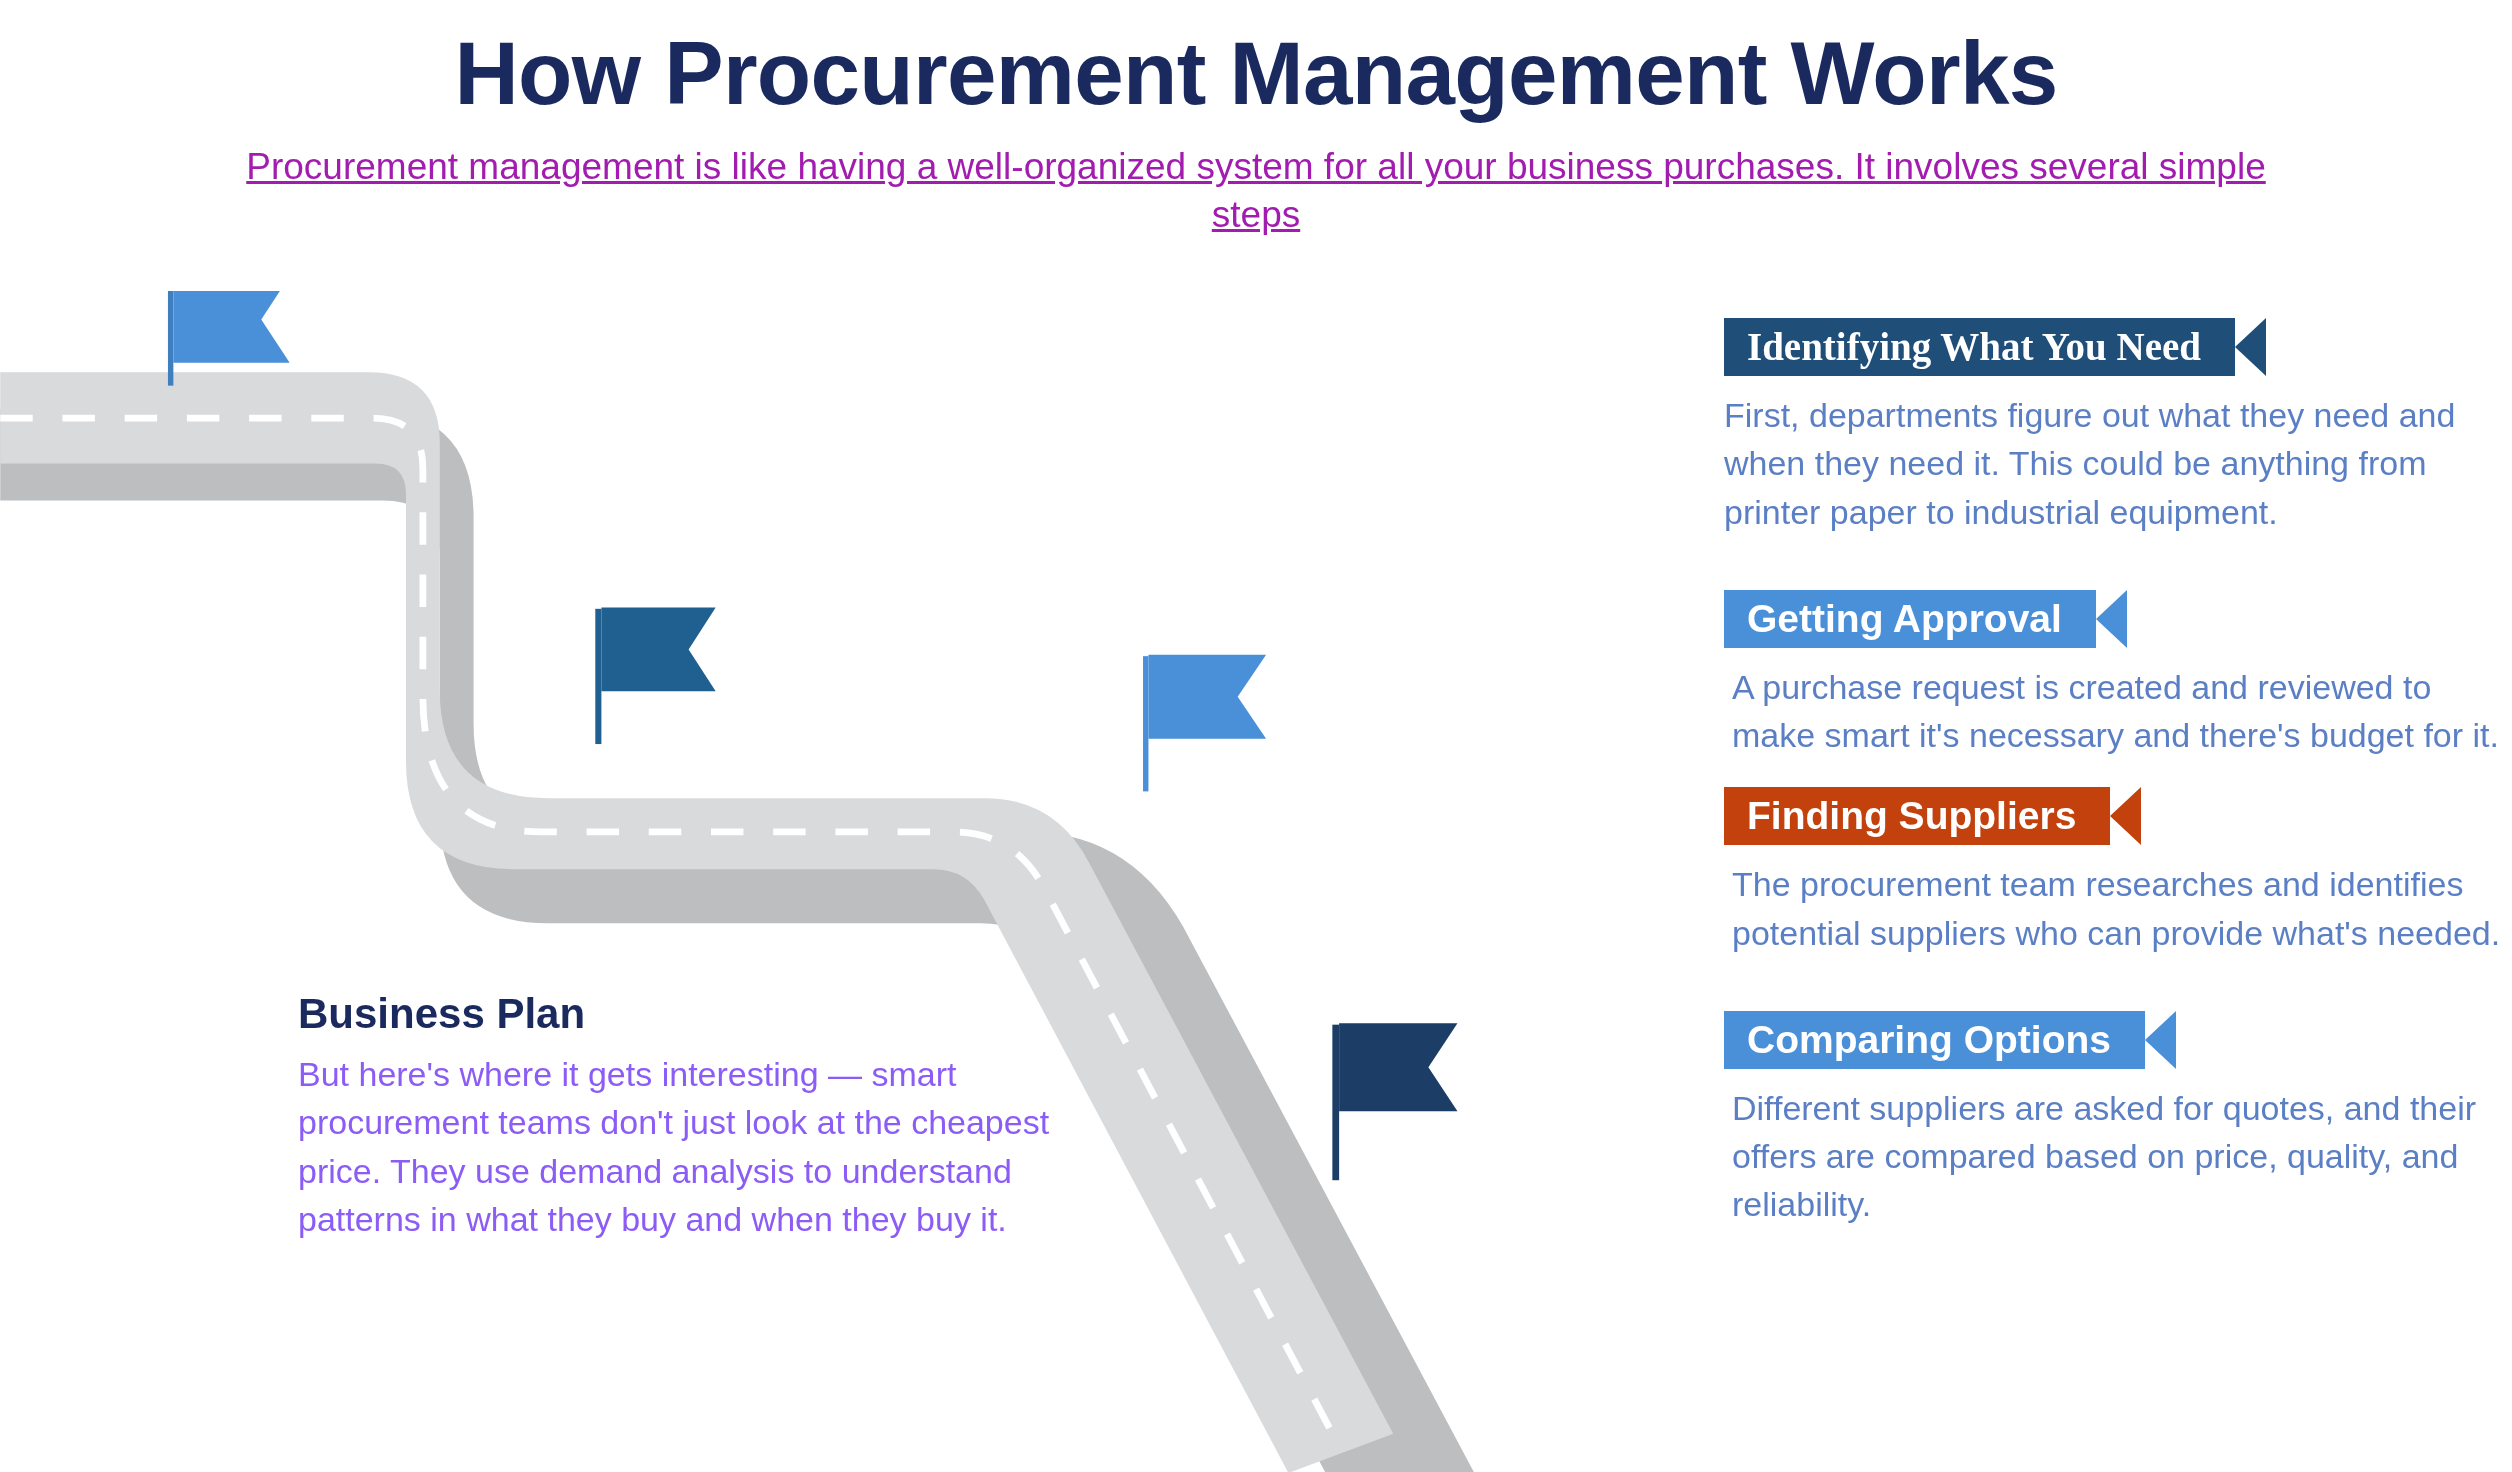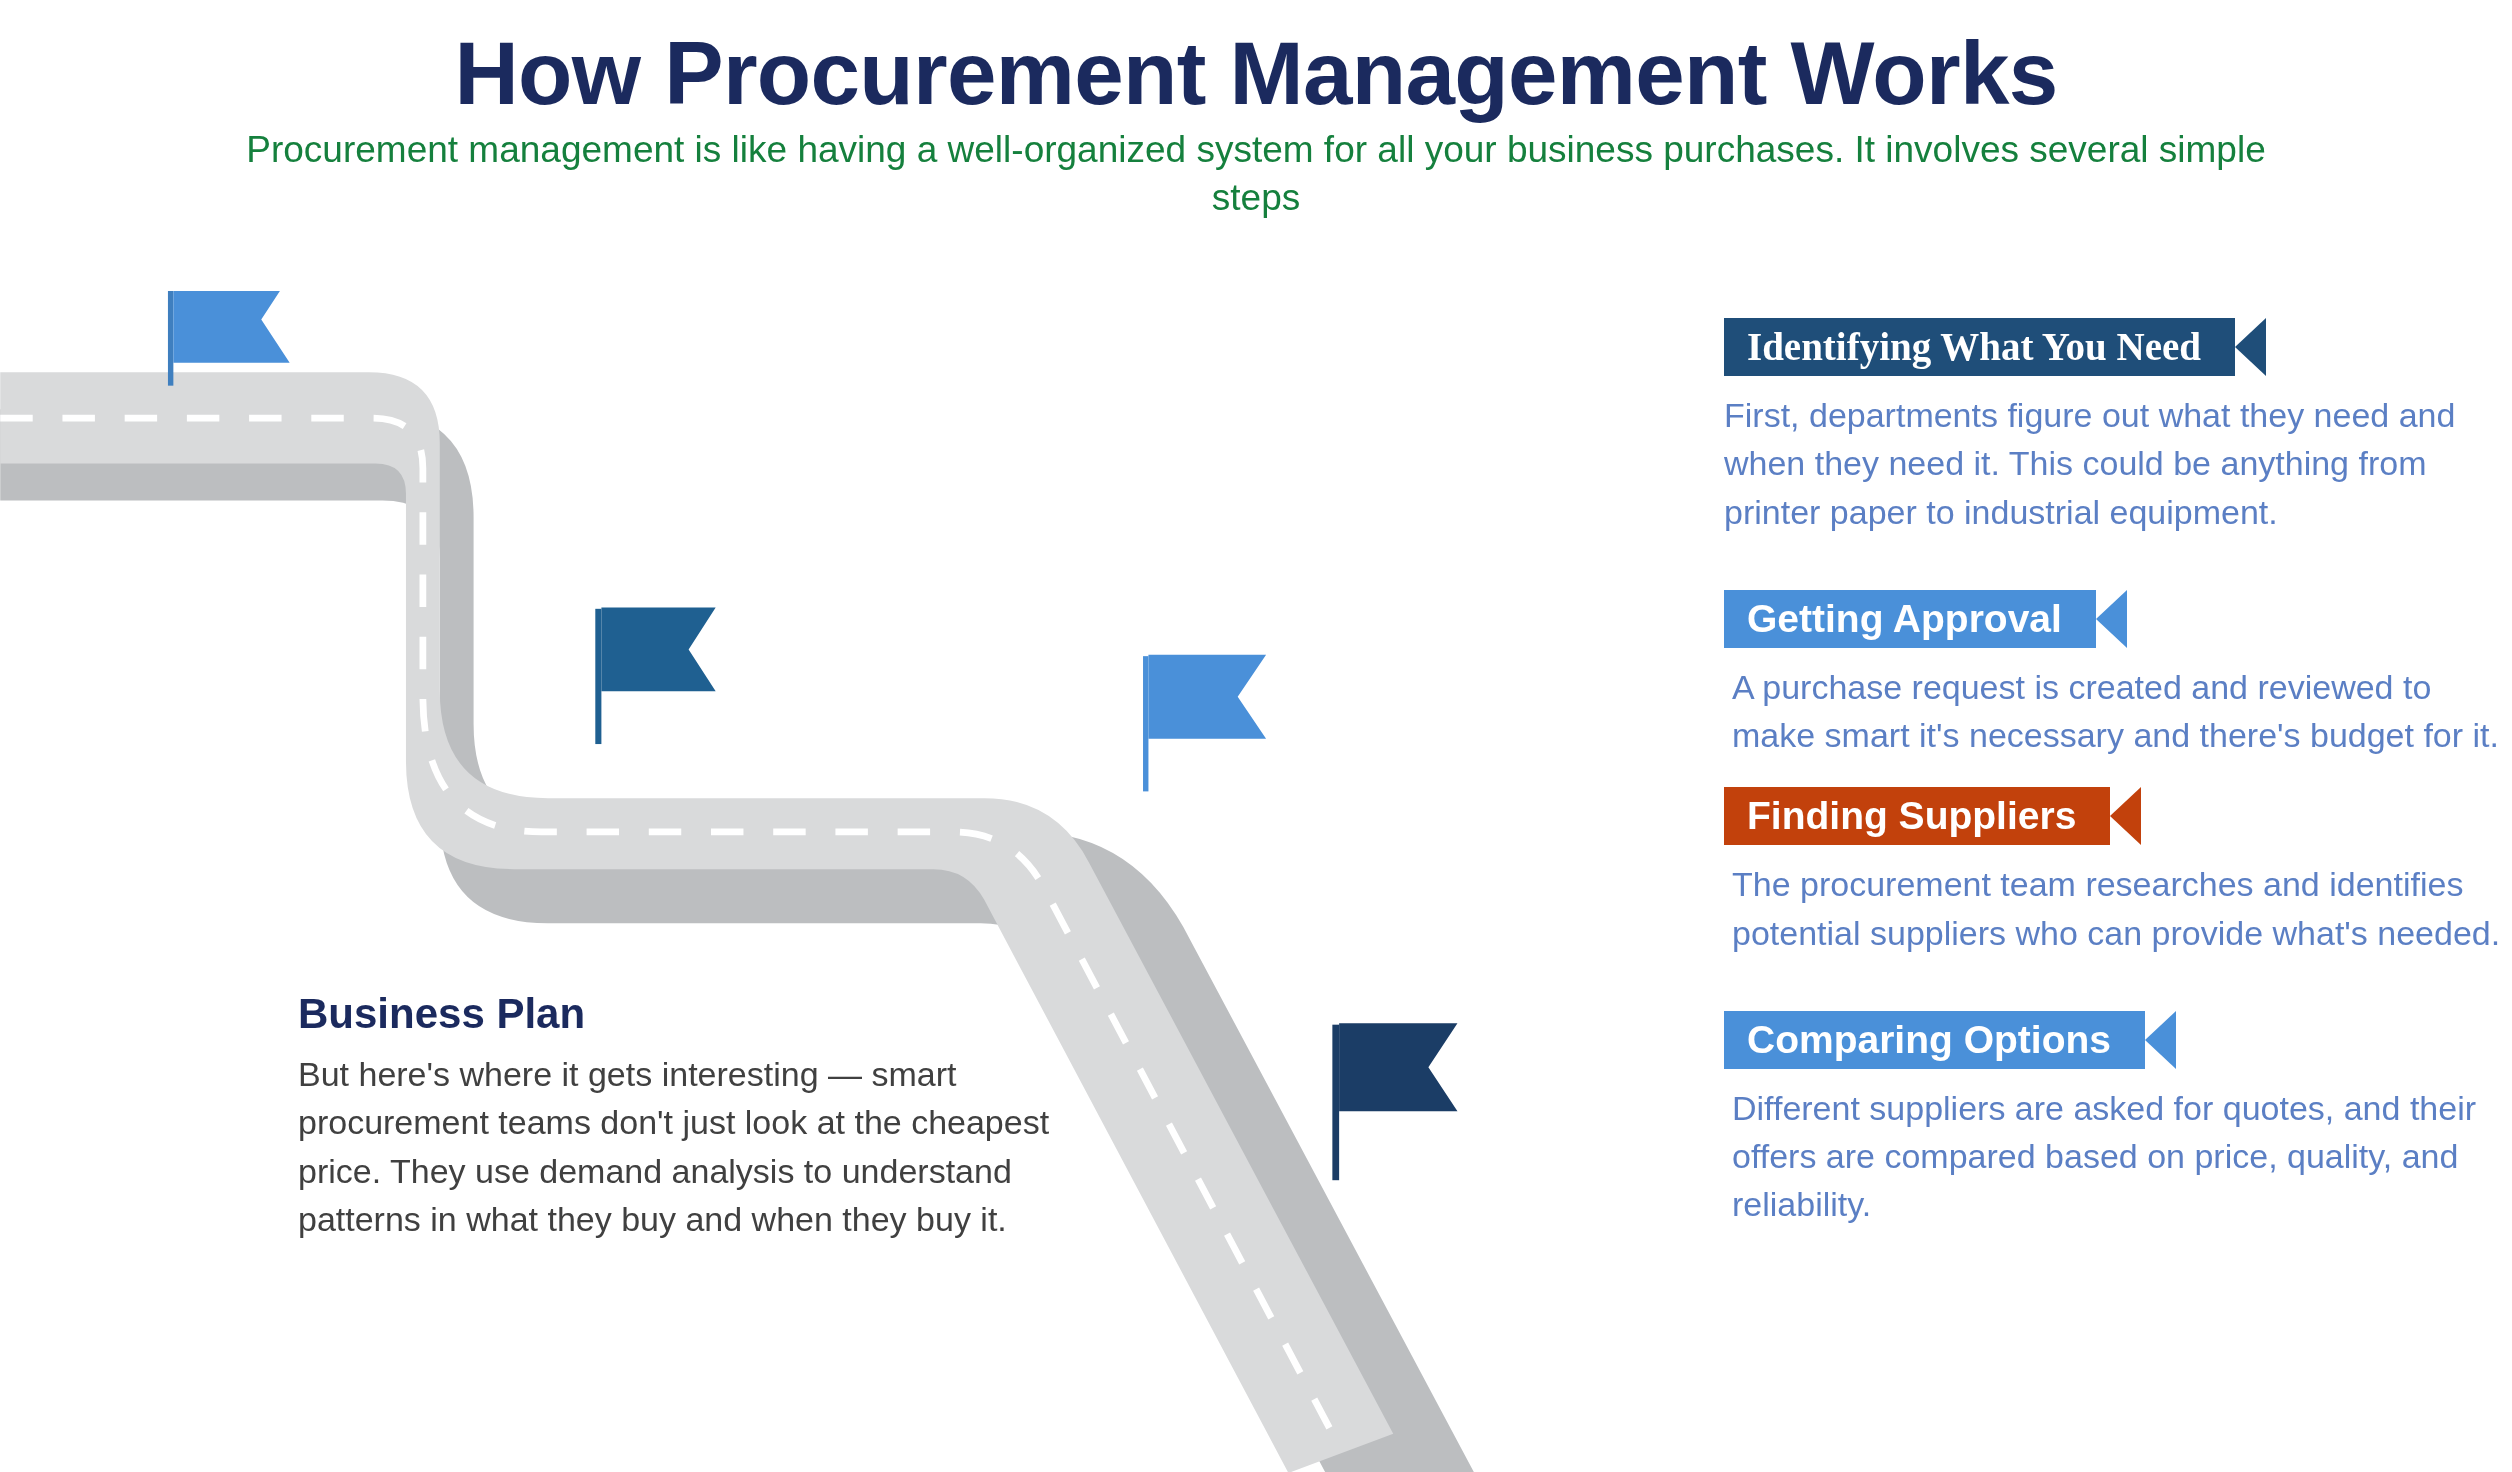--- a/index.html
+++ b/index.html
@@ -25,25 +25,26 @@
   }
   #main-title {
     margin: 27px 0 0 0;
     font-size: 89px;
     line-height: 1.05;
     font-weight: bold;
     color: #1b2a5e;
     letter-spacing: -0.7px;
   }
   #subtitle {
-    margin: 6px auto 0 auto;
+    margin: 23px auto 0 auto;
     width: 2117px;
     font-size: 37px;
     line-height: 1.28;
-    color: #15803d;
+    color: #a21caf;
+    text-decoration: underline;
   }
 
   
   #road-illustration {
     position: absolute;
     left: 0;
     top: 291px;
     width: 1691px;
     height: 1182px;
   }
@@ -57,21 +58,21 @@
   }
   #business-plan-title {
     font-size: 42px;
     font-weight: bold;
     color: #1b2a5e;
     margin: 8px 0 12px 0;
   }
   #business-plan-body {
     font-size: 34px;
     line-height: 1.42;
-    color: #404040;
+    color: #8b5cf6;
     margin: 0;
   }
 
   
   #steps {
     position: absolute;
     left: 1724px;
     top: 318px;
     width: 771px;
   }

